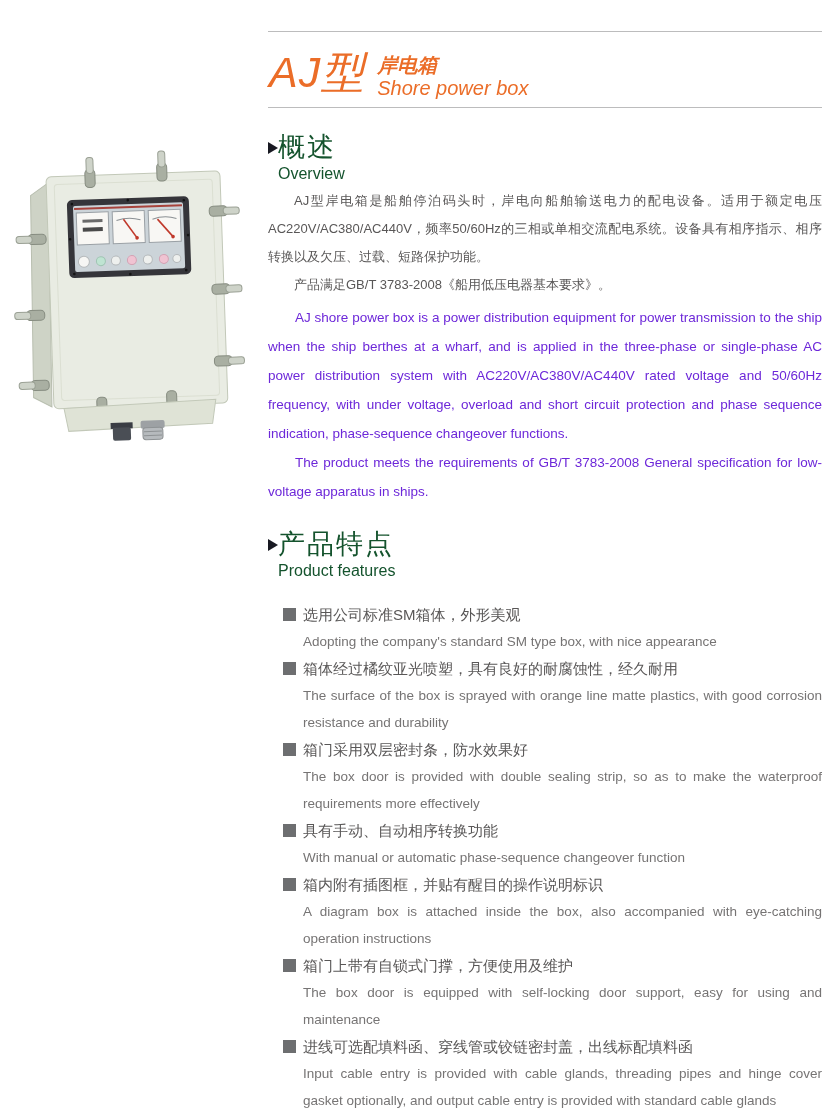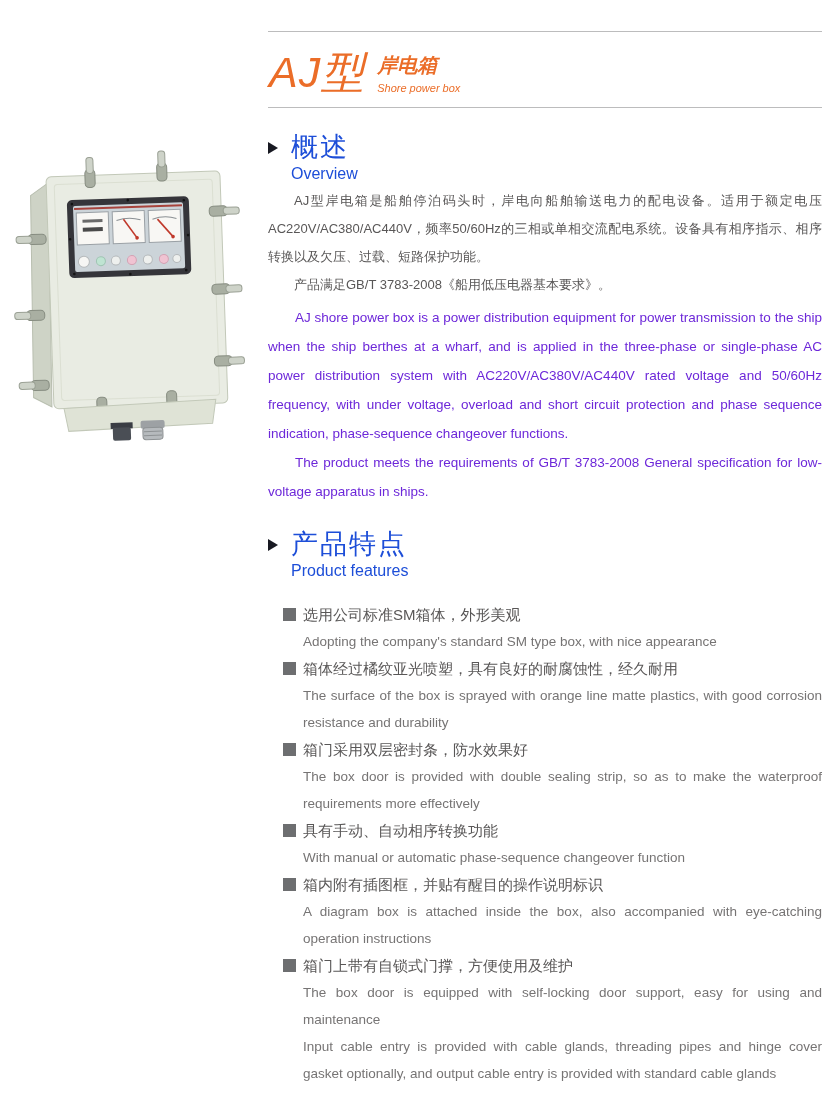--- a/index.html
+++ b/index.html
@@ -10,28 +10,28 @@
   }
   .rule{position:absolute;left:268px;width:554px;height:1px;background:#bcbcbd;}
   .rule.top{top:31px;}
   .rule.bottom{top:107px;}
 
   
   .title-wrap{position:absolute;left:269px;top:45px;display:flex;align-items:flex-start;color:#eb6d28;font-style:italic;}
   .model{font-size:43px;line-height:54px;letter-spacing:1px;font-weight:400;}
   .tgroup{margin-left:12px;padding-top:8px;}
   .t-cn{font-size:20px;font-weight:bold;line-height:24px;}
-  .t-en{font-size:11px;line-height:22px;}
+  .t-en{font-size:20px;line-height:22px;}
 
   
   .sec{position:absolute;left:268px;display:flex;}
   .sec.overview{top:132px;}
   .sec.features{top:529px;}
   .tri{width:0;height:0;border-left:10px solid #181922;border-top:6px solid transparent;border-bottom:6px solid transparent;margin-top:10px;flex:0 0 auto;}
-  .sec-text{margin-left:13px;color:#1d4ed8;}
+  .sec-text{margin-left:0;color:#14532d;}
   .sec-cn{font-size:27px;line-height:31px;letter-spacing:2px;}
   .sec-en{font-size:16px;line-height:21px;}
 
   
   .cn-para{position:absolute;left:268px;top:187px;width:554px;font-size:13px;line-height:28px;color:#595757;text-align:justify;}
   .cn-para p{margin:0;text-indent:2em;}
   .en-para{position:absolute;left:268px;top:303px;width:554px;font-size:13.5px;line-height:29px;color:#6d28d9;text-align:justify;}
   .en-para p{margin:0;text-indent:2em;}
 
   
@@ -212,15 +212,16 @@
   </div>
   <div class="feat">
     <div class="feat-cn"><span class="sq"></span><span>箱内附有插图框，并贴有醒目的操作说明标识</span></div>
     <p class="feat-en">A diagram box is attached inside the box, also accompanied with eye-catching operation instructions</p>
   </div>
   <div class="feat">
     <div class="feat-cn"><span class="sq"></span><span>箱门上带有自锁式门撑，方便使用及维护</span></div>
     <p class="feat-en">The box door is equipped with self-locking door support, easy for using and maintenance</p>
   </div>
   <div class="feat">
+    <div class="feat-cn"><span class="sq"></span><span>进线可选配填料函、穿线管或铰链密封盖，出线标配填料函</span></div>
     <p class="feat-en">Input cable entry is provided with cable glands, threading pipes and hinge cover gasket optionally, and output cable entry is provided with standard cable glands</p>
   </div>
 </div>
 
 </body></html>

